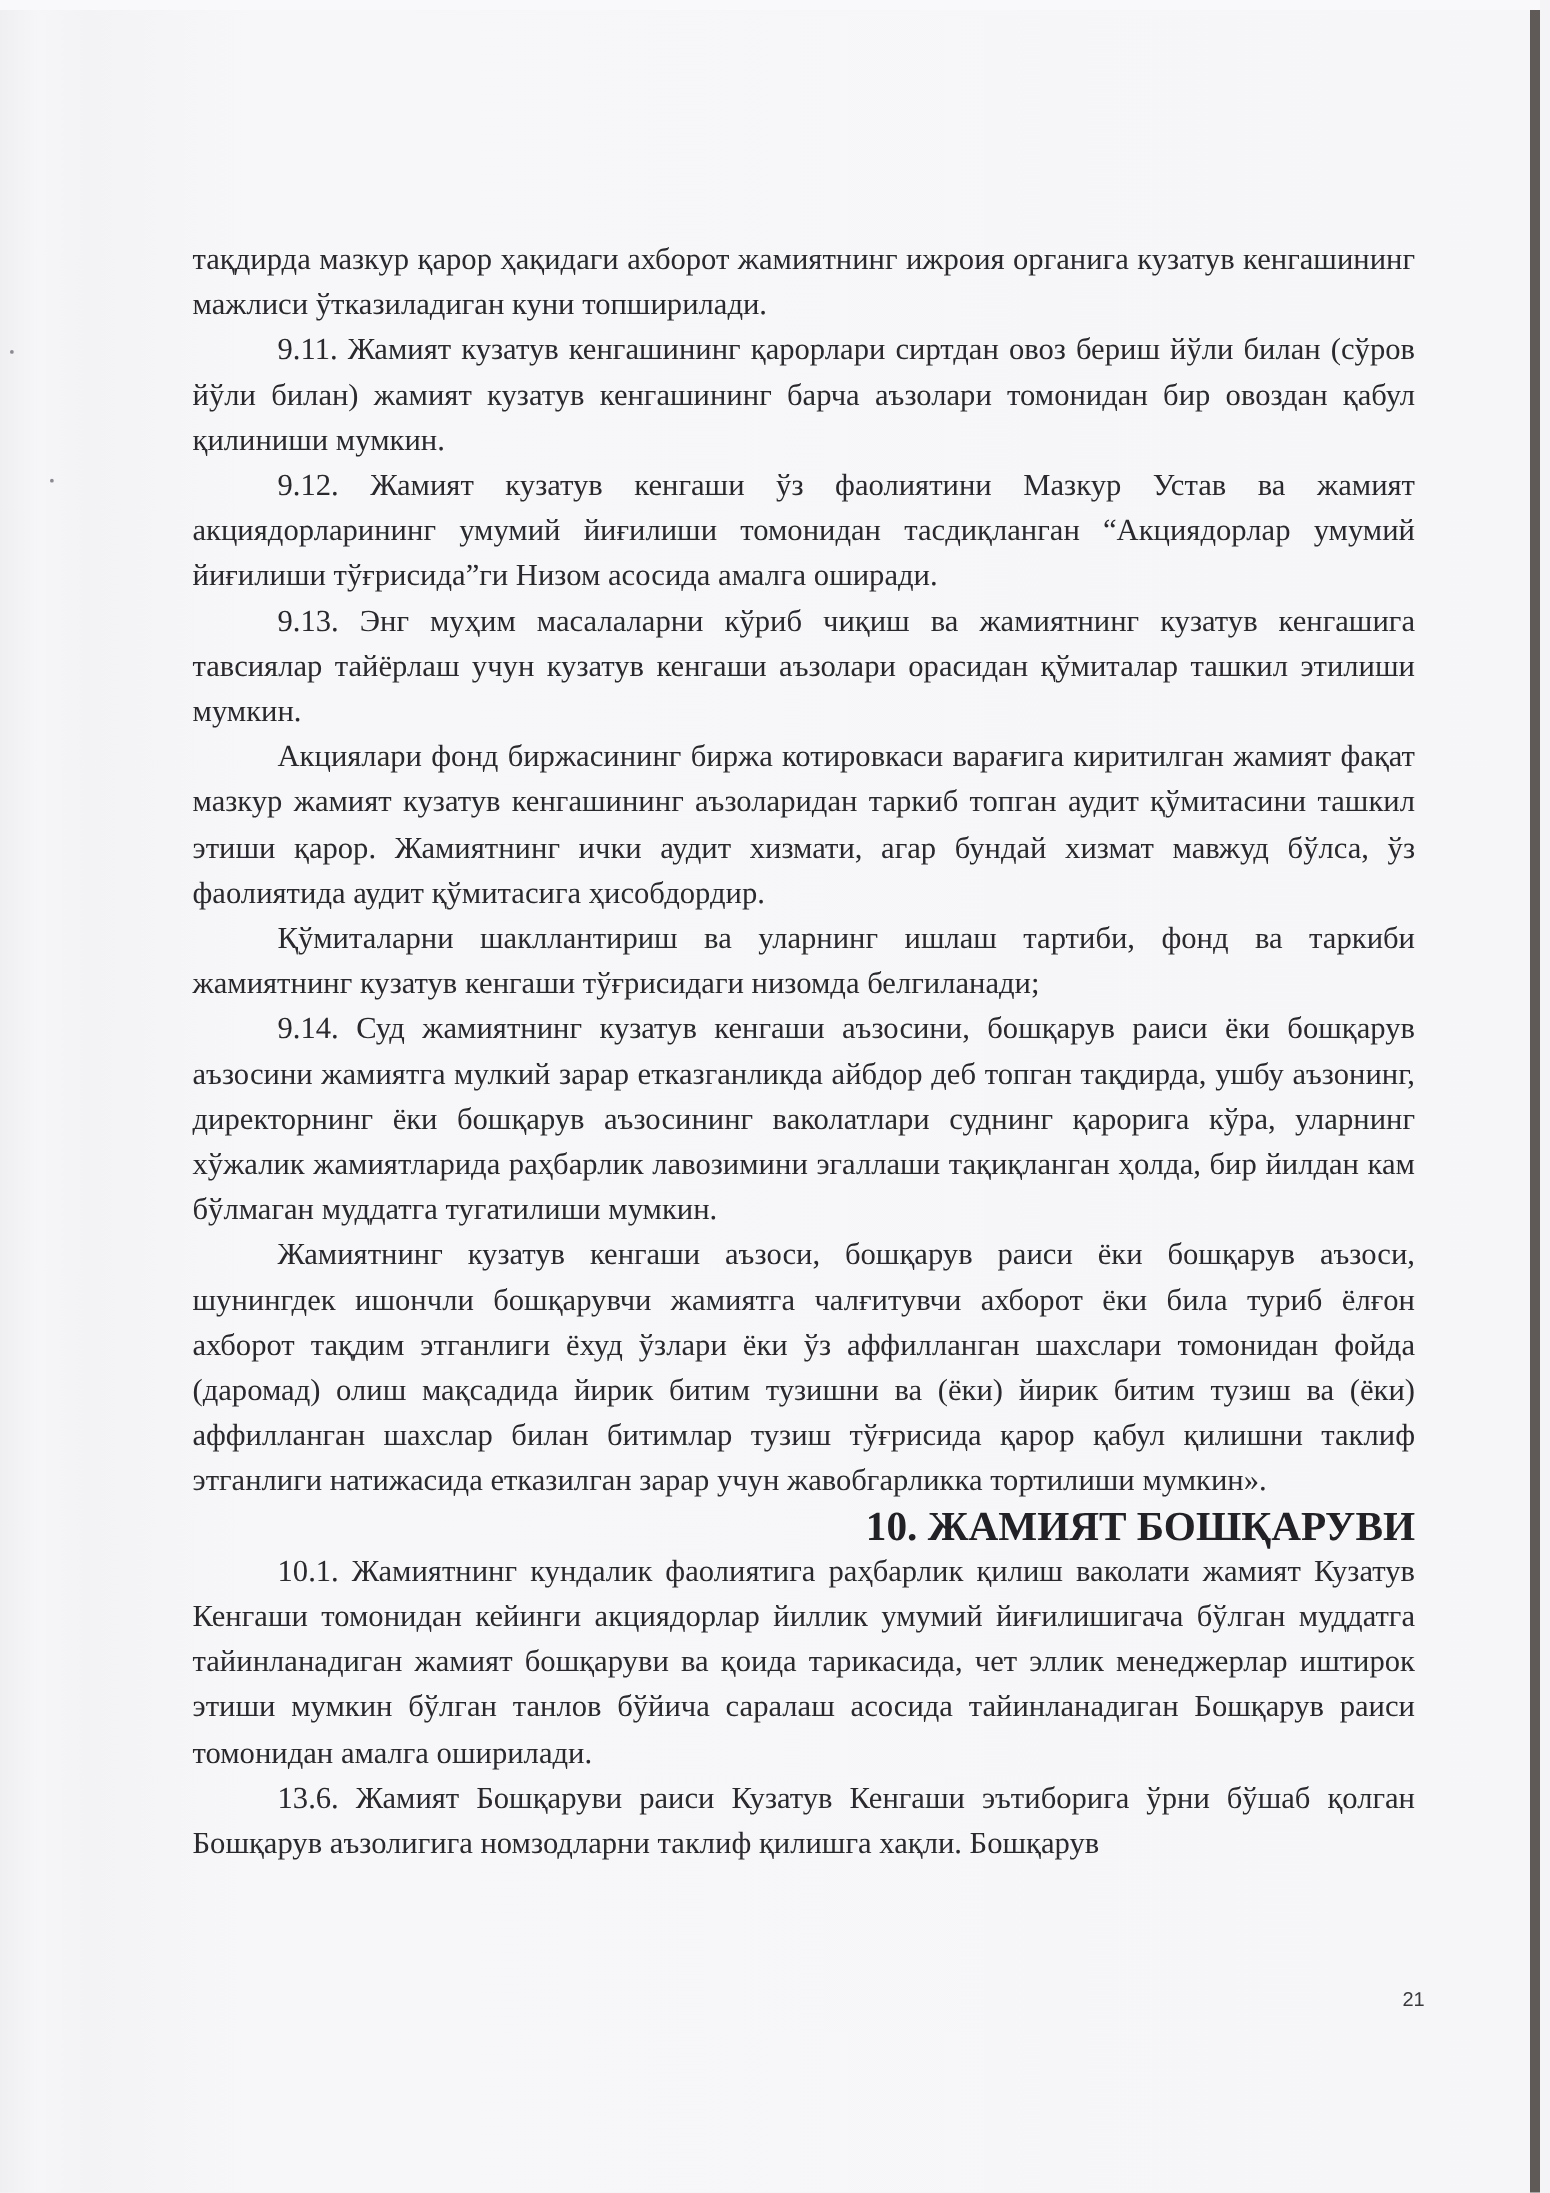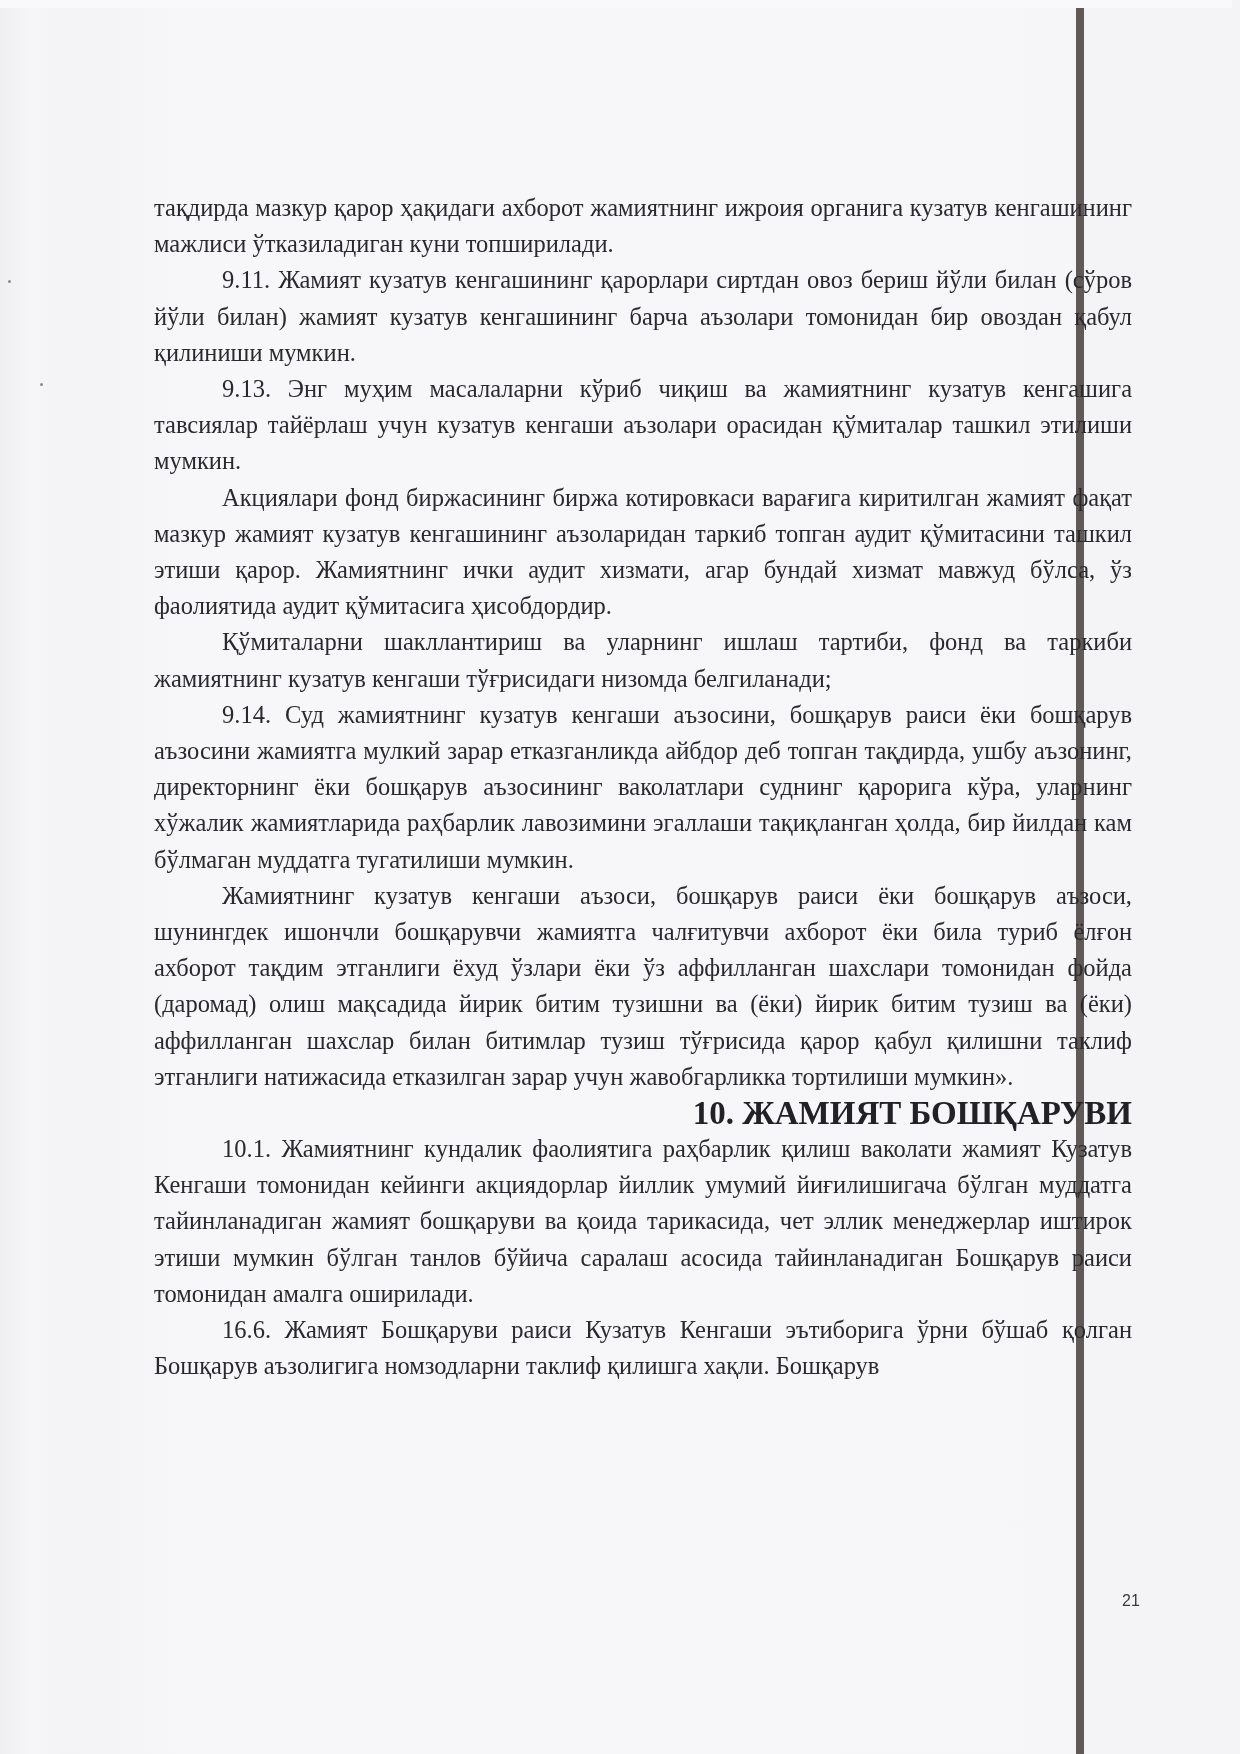--- a/index.html
+++ b/index.html
@@ -1,21 +1,21 @@
 <!DOCTYPE html>
 <html><head>
 <meta charset="utf-8">
 <style>
   html, body { margin: 0; padding: 0; }
   body {
     width: 1240px; height: 1754px; position: relative; overflow: hidden;
     background: #f4f4f6;
   }
   .page {
-    position: absolute; left: 0; top: 0; width: 1084px; height: 1754px;
+    position: absolute; left: 0; top: 0; width: 1232px; height: 1754px;
     background: linear-gradient(90deg, #efeff2 0px, #f6f6f8 30px, #f3f3f6 70px, #f7f7f9 200px, #f6f6f8 100%);
   }
   .edge {
     position: absolute; top: 8px; right: 0; width: 8px; height: 1746px;
     background: #5f5a58;
   }
   .topline {
     position: absolute; top: 0; left: 0; width: 1232px; height: 8px;
     background: #f9f9fb;
   }
@@ -44,24 +44,25 @@
 
 <div class="page">
   <div class="topline"></div>
   <div class="edge"></div>
   <span class="speck" style="left:8px;top:280px;"></span>
   <span class="speck" style="left:40px;top:383px;"></span>
 
   <div class="text">
     <p>тақдирда мазкур қарор ҳақидаги ахборот жамиятнинг ижроия органига кузатув кенгашининг мажлиси ўтказиладиган куни топширилади.</p>
     <p class="ind">9.11. Жамият кузатув кенгашининг қарорлари сиртдан овоз бериш йўли билан (сўров йўли билан) жамият кузатув кенгашининг барча аъзолари томонидан бир овоздан қабул қилиниши мумкин.</p>
+    <p class="ind">9.12. Жамият кузатув кенгаши ўз фаолиятини Мазкур Устав ва жамият акциядорларининг умумий йиғилиши томонидан тасдиқланган “Акциядорлар умумий йиғилиши тўғрисида”ги Низом асосида амалга оширади.</p>
     <p class="ind">9.13. Энг муҳим масалаларни кўриб чиқиш ва жамиятнинг кузатув кенгашига тавсиялар тайёрлаш учун кузатув кенгаши аъзолари орасидан қўмиталар ташкил этилиши мумкин.</p>
     <p class="ind-big">Акциялари фонд биржасининг биржа котировкаси варағига киритилган жамият фақат мазкур жамият кузатув кенгашининг аъзоларидан таркиб топган аудит қўмитасини ташкил этиши қарор. Жамиятнинг ички аудит хизмати, агар бундай хизмат мавжуд бўлса, ўз фаолиятида аудит қўмитасига ҳисобдордир.</p>
     <p class="ind-big">Қўмиталарни шакллантириш ва уларнинг ишлаш тартиби, фонд ва таркиби жамиятнинг кузатув кенгаши тўғрисидаги низомда белгиланади;</p>
     <p class="ind">9.14. Суд жамиятнинг кузатув кенгаши аъзосини, бошқарув раиси ёки бошқарув аъзосини жамиятга мулкий зарар етказганликда айбдор деб топган тақдирда, ушбу аъзонинг, директорнинг ёки бошқарув аъзосининг ваколатлари суднинг қарорига кўра, уларнинг хўжалик жамиятларида раҳбарлик лавозимини эгаллаши тақиқланган ҳолда, бир йилдан кам бўлмаган муддатга тугатилиши мумкин.</p>
     <p class="ind-big">Жамиятнинг кузатув кенгаши аъзоси, бошқарув раиси ёки бошқарув аъзоси, шунингдек ишончли бошқарувчи жамиятга чалғитувчи ахборот ёки била туриб ёлғон ахборот тақдим этганлиги ёхуд ўзлари ёки ўз аффилланган шахслари томонидан фойда (даромад) олиш мақсадида йирик битим тузишни ва (ёки) йирик битим тузиш ва (ёки) аффилланган шахслар билан битимлар тузиш тўғрисида қарор қабул қилишни таклиф этганлиги натижасида етказилган зарар учун жавобгарликка тортилиши мумкин».</p>
     <div class="heading">10. ЖАМИЯТ БОШҚАРУВИ</div>
     <p class="ind">10.1. Жамиятнинг кундалик фаолиятига раҳбарлик қилиш ваколати жамият Кузатув Кенгаши томонидан кейинги акциядорлар йиллик умумий йиғилишигача бўлган муддатга тайинланадиган жамият бошқаруви ва қоида тарикасида, чет эллик менеджерлар иштирок этиши мумкин бўлган танлов бўйича саралаш асосида тайинланадиган Бошқарув раиси томонидан амалга оширилади.</p>
-    <p class="ind">16.6. Жамият Бошқаруви раиси Кузатув Кенгаши эътиборига ўрни бўшаб қолган Бошқарув аъзолигига номзодларни таклиф қилишга хақли. Бошқарув</p>
+    <p class="ind">13.6. Жамият Бошқаруви раиси Кузатув Кенгаши эътиборига ўрни бўшаб қолган Бошқарув аъзолигига номзодларни таклиф қилишга хақли. Бошқарув</p>
   </div>
 
   <div class="pageno">21</div>
 </div>
 
 </body></html>

